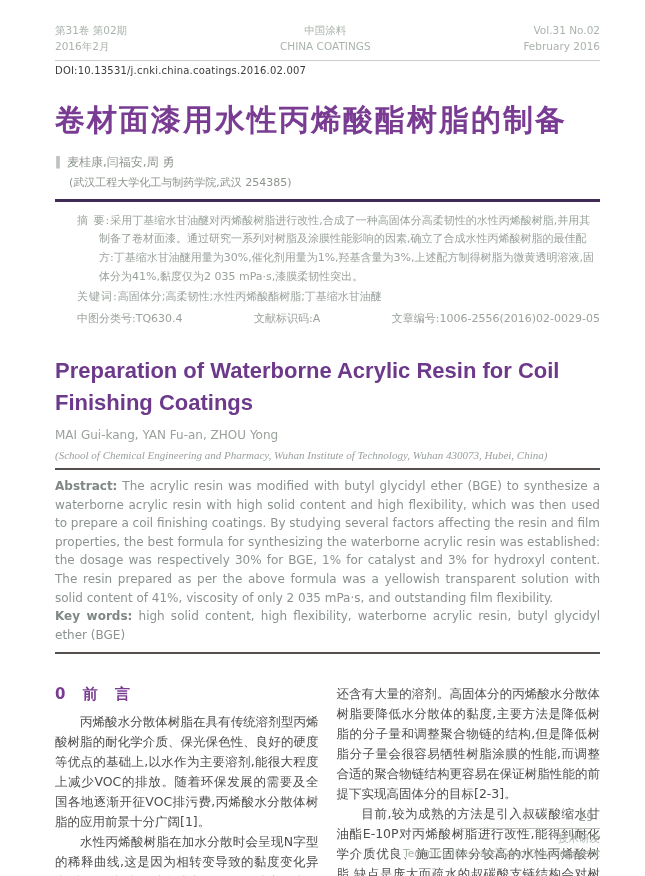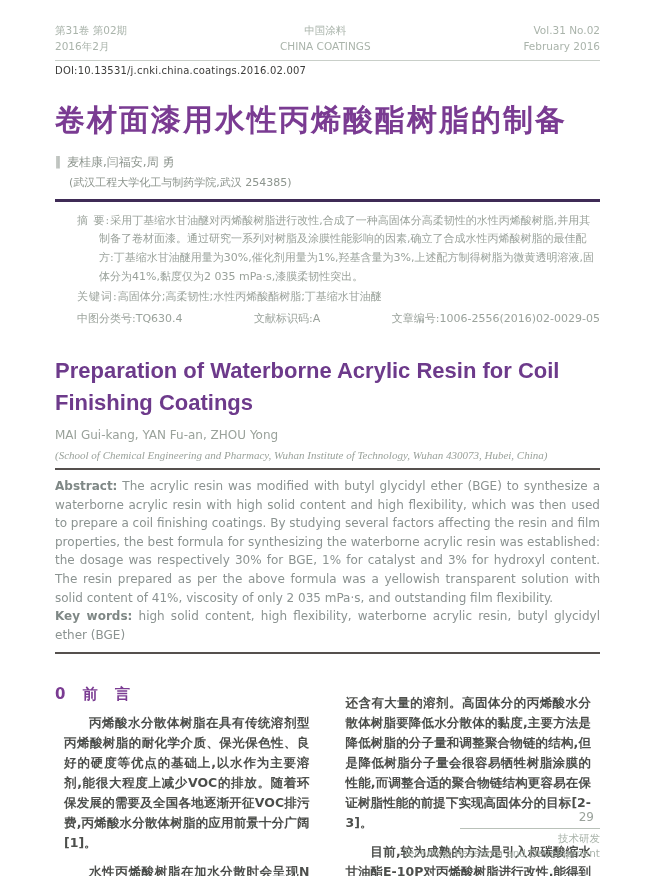--- a/index.html
+++ b/index.html
@@ -49,21 +49,21 @@
     font-family:"Liberation Serif","DejaVu Serif",serif;
   }
   .rule-thin{height:1.5px;background:#55504e;margin-top:7px;}
   .en-abstract{margin-top:7px;color:#8b9391;font-size:12px;line-height:1.55;text-align:justify;}
   .en-abstract p{margin:0;}
   .en-abstract b{color:#7f8886;}
   .rule-thin2{height:2px;background:#55504e;margin-top:8px;}
   
   .columns{display:flex;gap:18px;margin-top:30px;}
   .col{flex:1;color:#4d4f4c;font-size:12.5px;line-height:20px;text-align:justify;}
-  .col p{margin:9px;font-weight:bold;}
+  .col p{margin:0;}
   .col p.indent{text-indent:2em;}
   .sec-heading{
     margin:0 0 8px 0;color:#7a3b92;font-size:15px;font-weight:bold;
     letter-spacing:6px;
   }
   
   .page-footer{
     position:absolute;right:45px;bottom:14px;
     text-align:right;color:#aab4ab;font-size:10.5px;line-height:1.5;
   }

